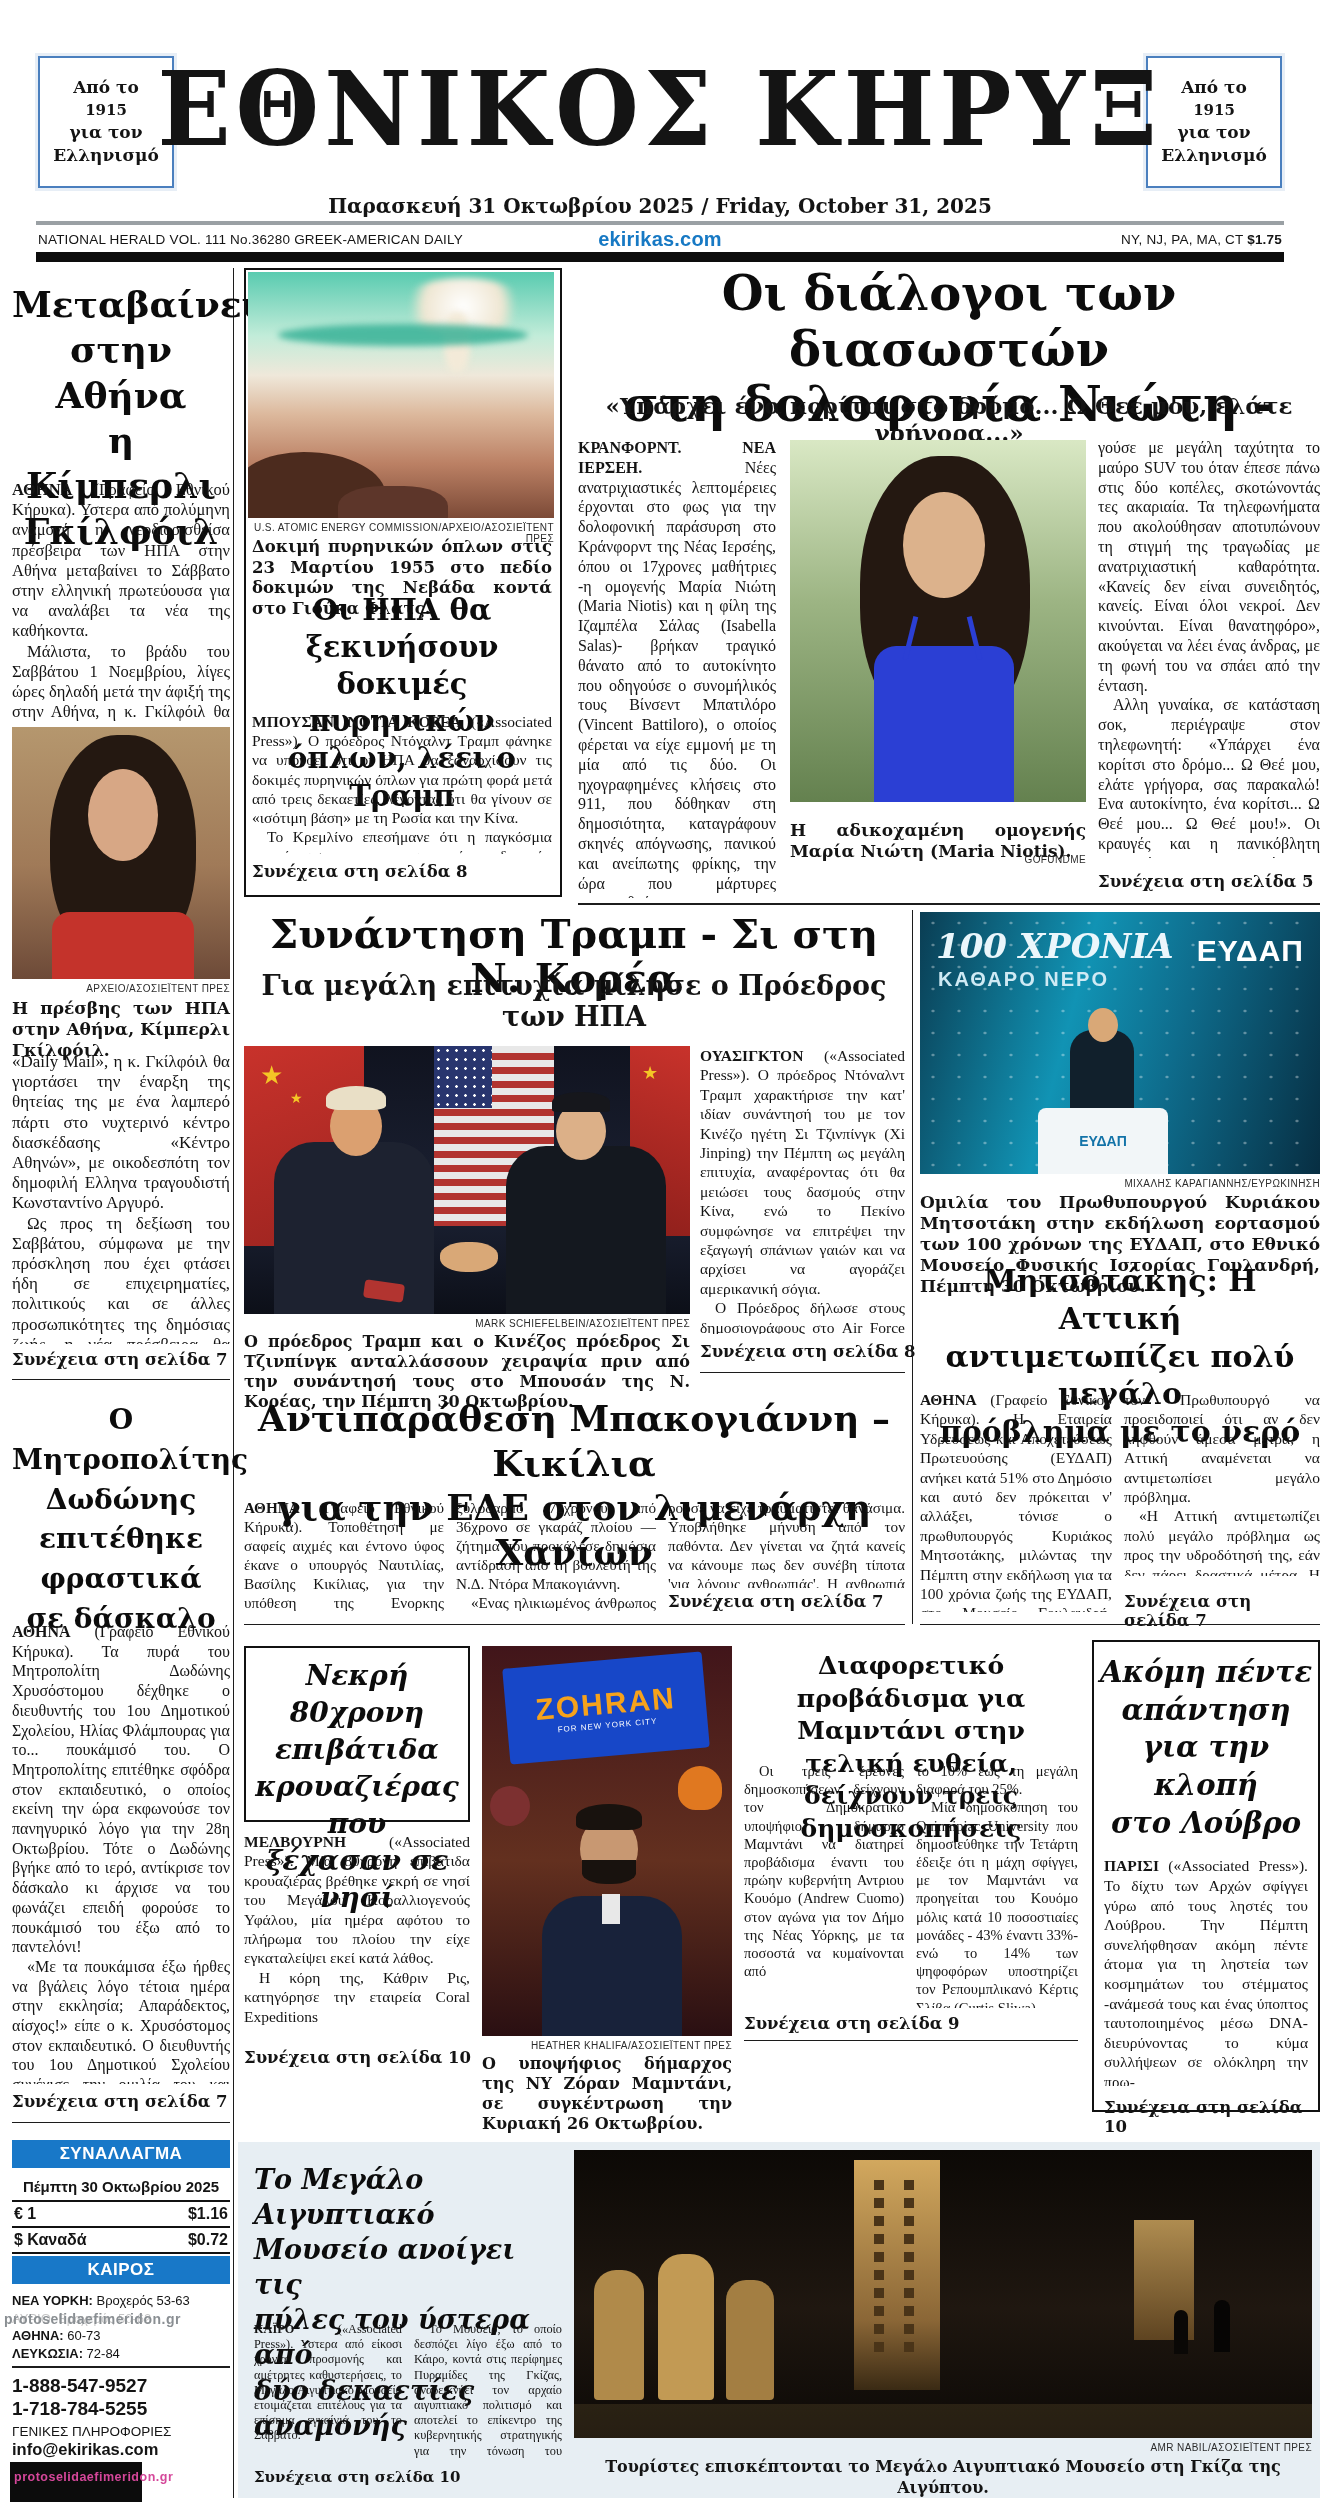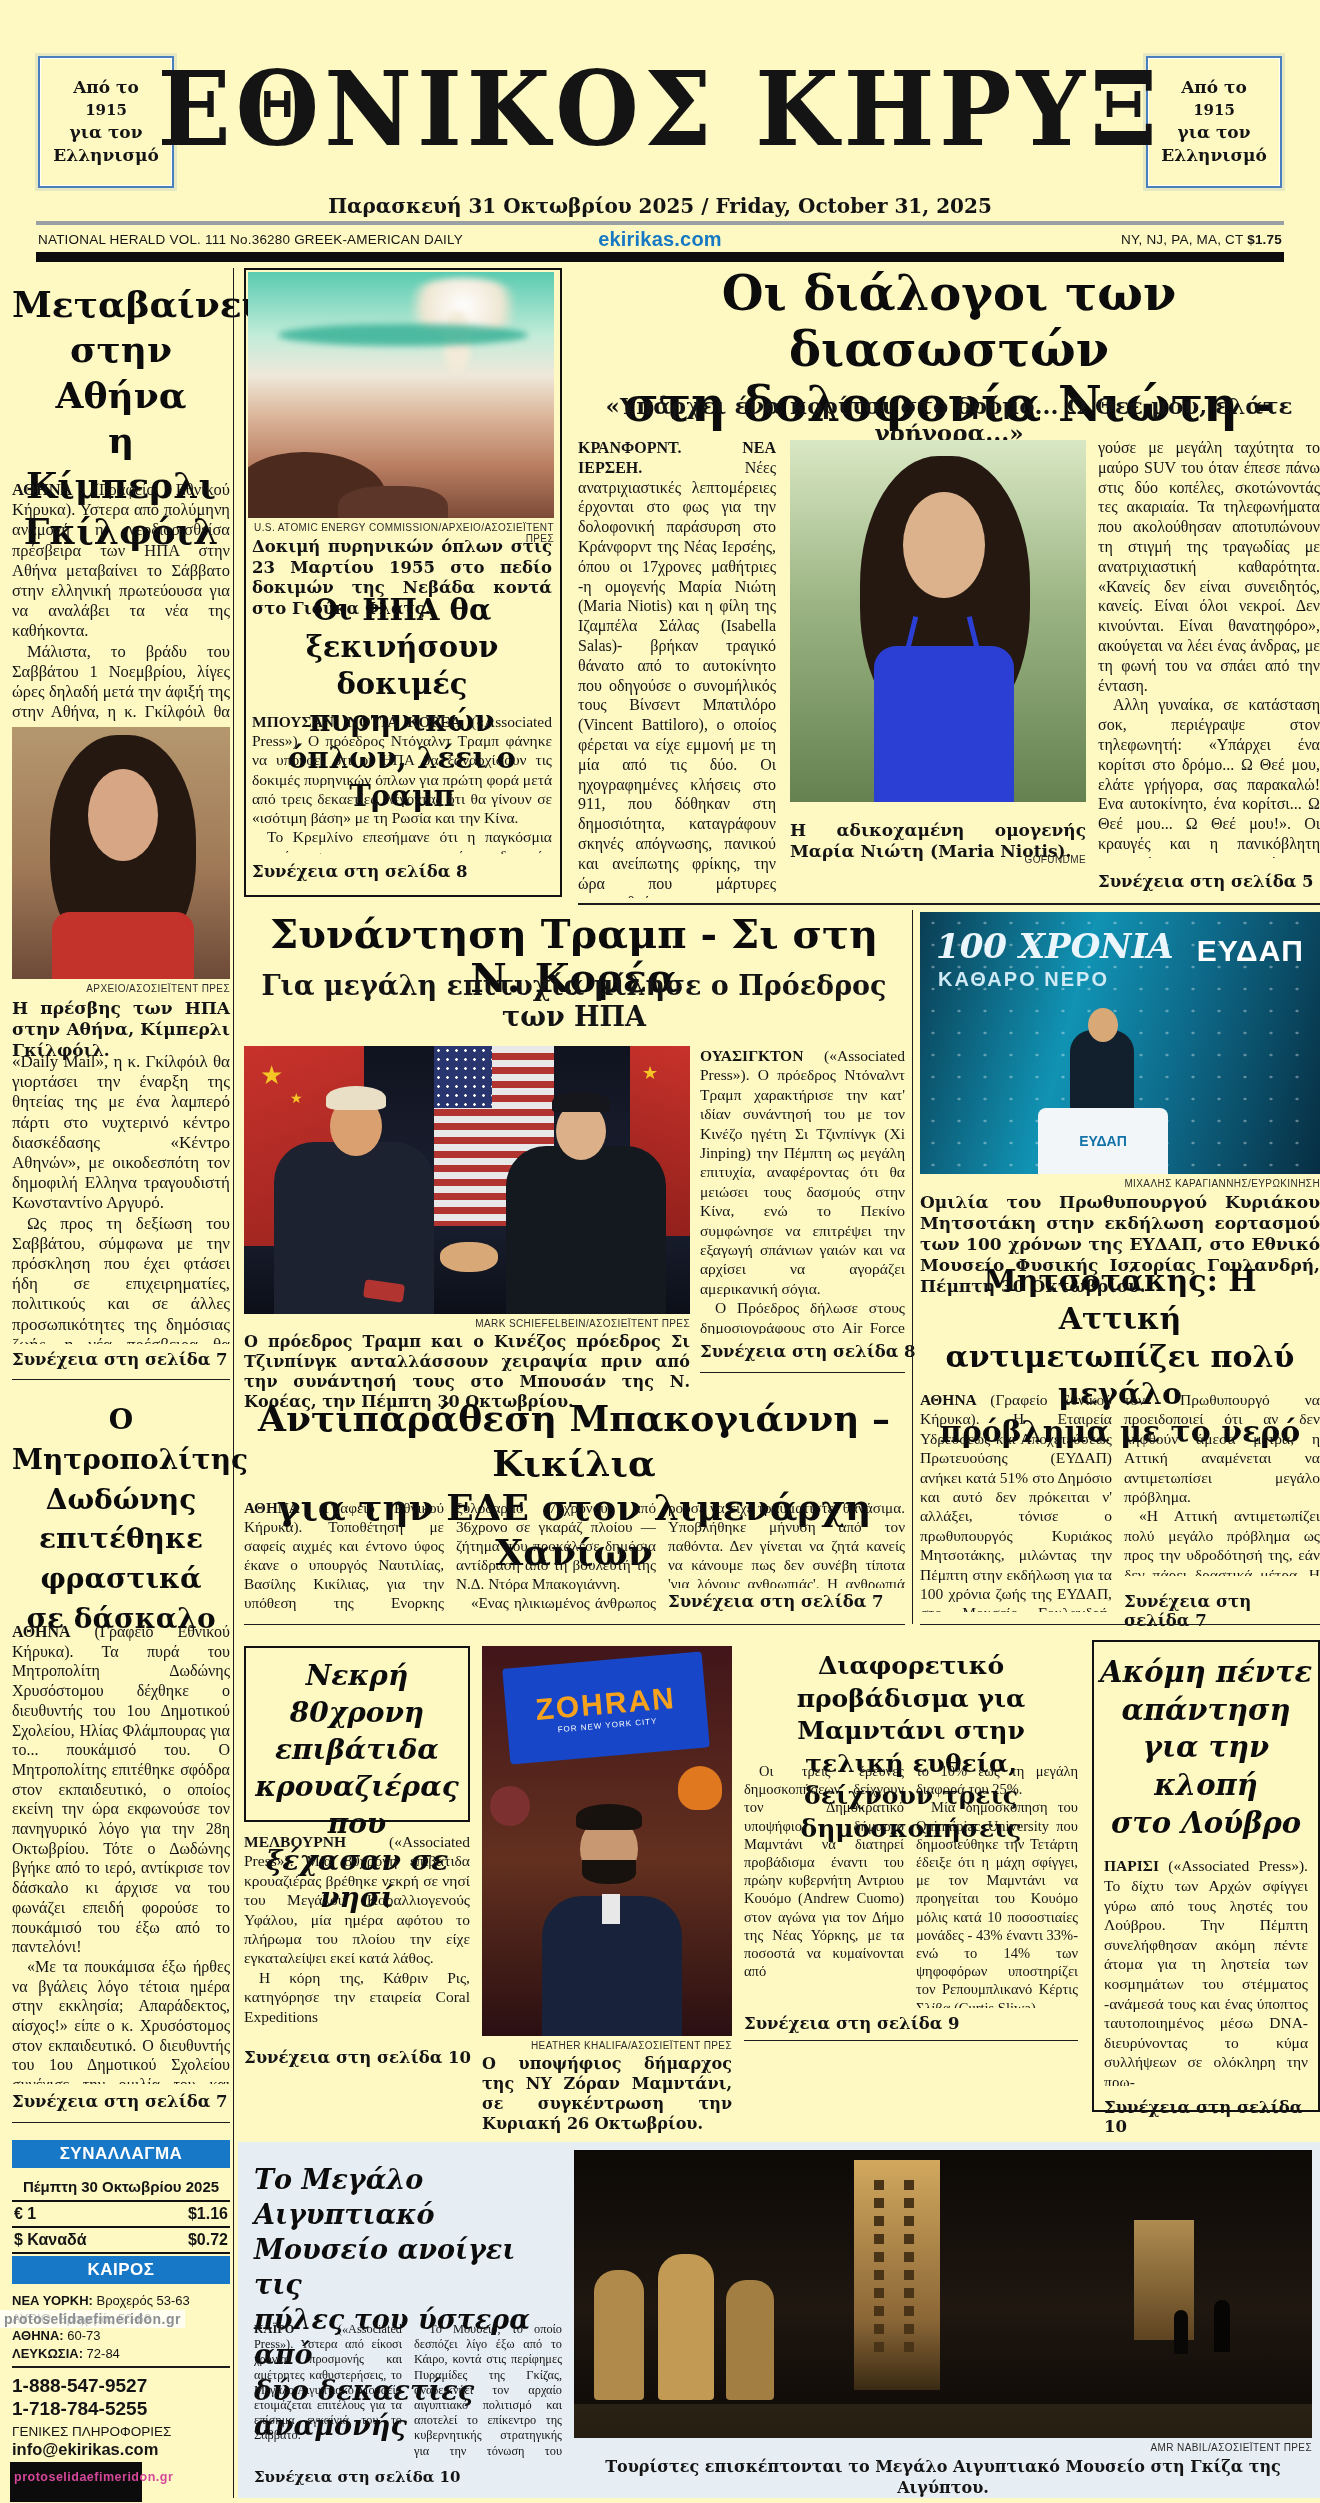--- a/index.html
+++ b/index.html
@@ -1,16 +1,16 @@
 <!DOCTYPE html>
 <html><head>
 <meta charset="utf-8">
 <style>
   html,body{margin:0;padding:0;background:#777;}
-  .page{position:relative;width:1320px;height:2503px;background:#fef9c3;color:#141414;
+  .page{position:relative;width:1320px;height:2503px;background:#ffffff;color:#141414;
         font-family:"Liberation Serif",serif;overflow:hidden;}
   .abs{position:absolute;}
   
   .badge{width:132px;height:128px;border:2px solid #4a7fbe;box-shadow:0 0 0 1px #fff inset,0 0 0 3px #4a7fbe22;
          display:flex;flex-direction:column;justify-content:center;text-align:center;
          font-family:"DejaVu Serif",serif;font-size:17px;font-weight:700;line-height:1.4;}
   .badge .yr{font-size:15px;font-weight:900;}
   .masthead{font-family:"DejaVu Serif",serif;font-weight:900;font-size:96px;letter-spacing:5px;
             text-align:center;transform:scaleY(1.08);transform-origin:top;white-space:nowrap;}
   .dateline{font-family:"DejaVu Serif",serif;font-weight:700;font-size:20px;text-align:center;}

